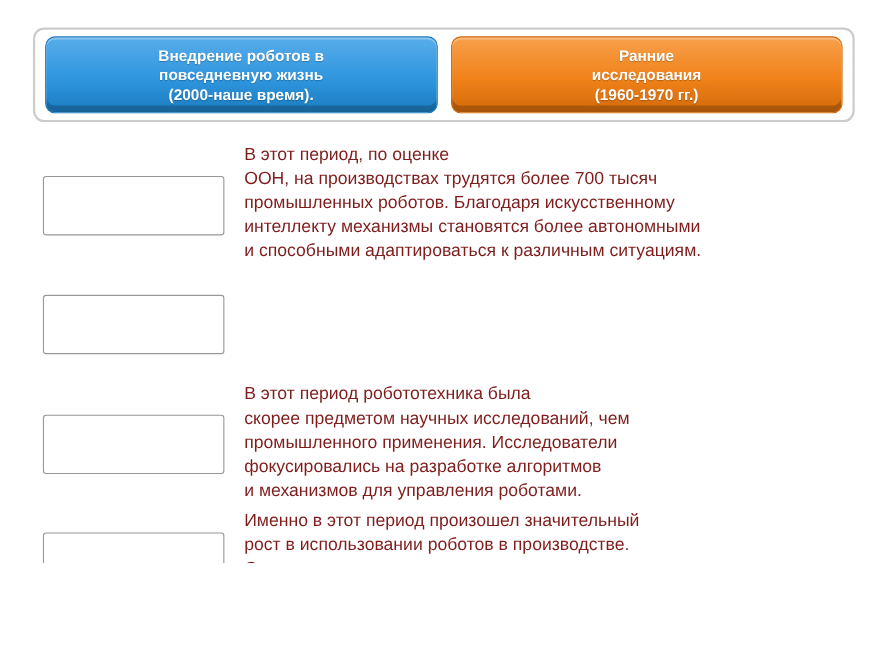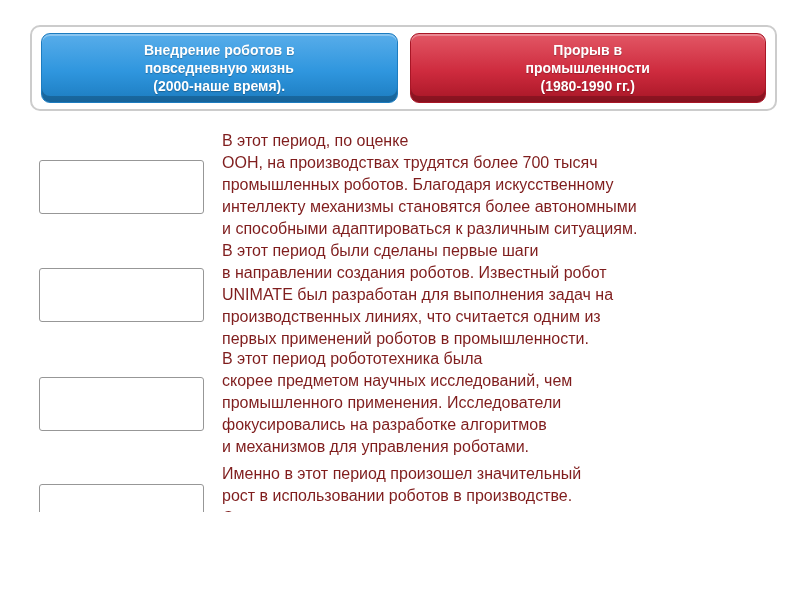--- a/index.html
+++ b/index.html
@@ -85,40 +85,35 @@
 </style>
 </head>
 <body>
 
 <div class="board">
 
   <div class="tile-bar">
     <button class="tile" style="background: linear-gradient(rgb(88, 173, 234) 0%, rgb(47, 150, 222) 55%, rgb(28, 124, 192) 100%); border-color: rgb(28, 124, 192);">Внедрение роботов в
 повседневную жизнь
 (2000-наше время).</button>
-    <button class="tile" style="background: linear-gradient(rgb(226, 87, 101) 0%, rgb(206, 43, 62) 55%, rgb(168, 22, 38) 100%); border-color: rgb(168, 22, 38);">Прорыв в
-промышленности
-(1980-1990 гг.)</button>
+    <button class="tile" style="background: linear-gradient(rgb(248, 160, 76) 0%, rgb(240, 130, 25) 55%, rgb(210, 105, 10) 100%); border-color: rgb(210, 105, 10);">Ранние
+исследования
+(1960-1970 гг.)</button>
   </div>
 
   <div class="drop-slot slot-1"></div>
   <div class="drop-slot slot-2"></div>
   <div class="drop-slot slot-3"></div>
   <div class="drop-slot slot-4"></div>
 
   <div class="definition def-1">В этот период, по оценке
 ООН, на производствах трудятся более 700 тысяч
 промышленных роботов. Благодаря искусственному
 интеллекту механизмы становятся более автономными
 и способными адаптироваться к различным ситуациям.</div>
-  <div class="definition def-2">В этот период были сделаны первые шаги
-в направлении создания роботов. Известный робот
-UNIMATE был разработан для выполнения задач на
-производственных линиях, что считается одним из
-первых применений роботов в промышленности.</div>
   <div class="definition def-4">Именно в этот период произошел значительный
 рост в использовании роботов в производстве.
 Они стали выполнять различные задачи, такие
 как сварка, сборка, и обработка материалов.</div>
   <div class="definition def-3">В этот период робототехника была
 скорее предметом научных исследований, чем
 промышленного применения. Исследователи
 фокусировались на разработке алгоритмов
 и механизмов для управления роботами.</div>
 

